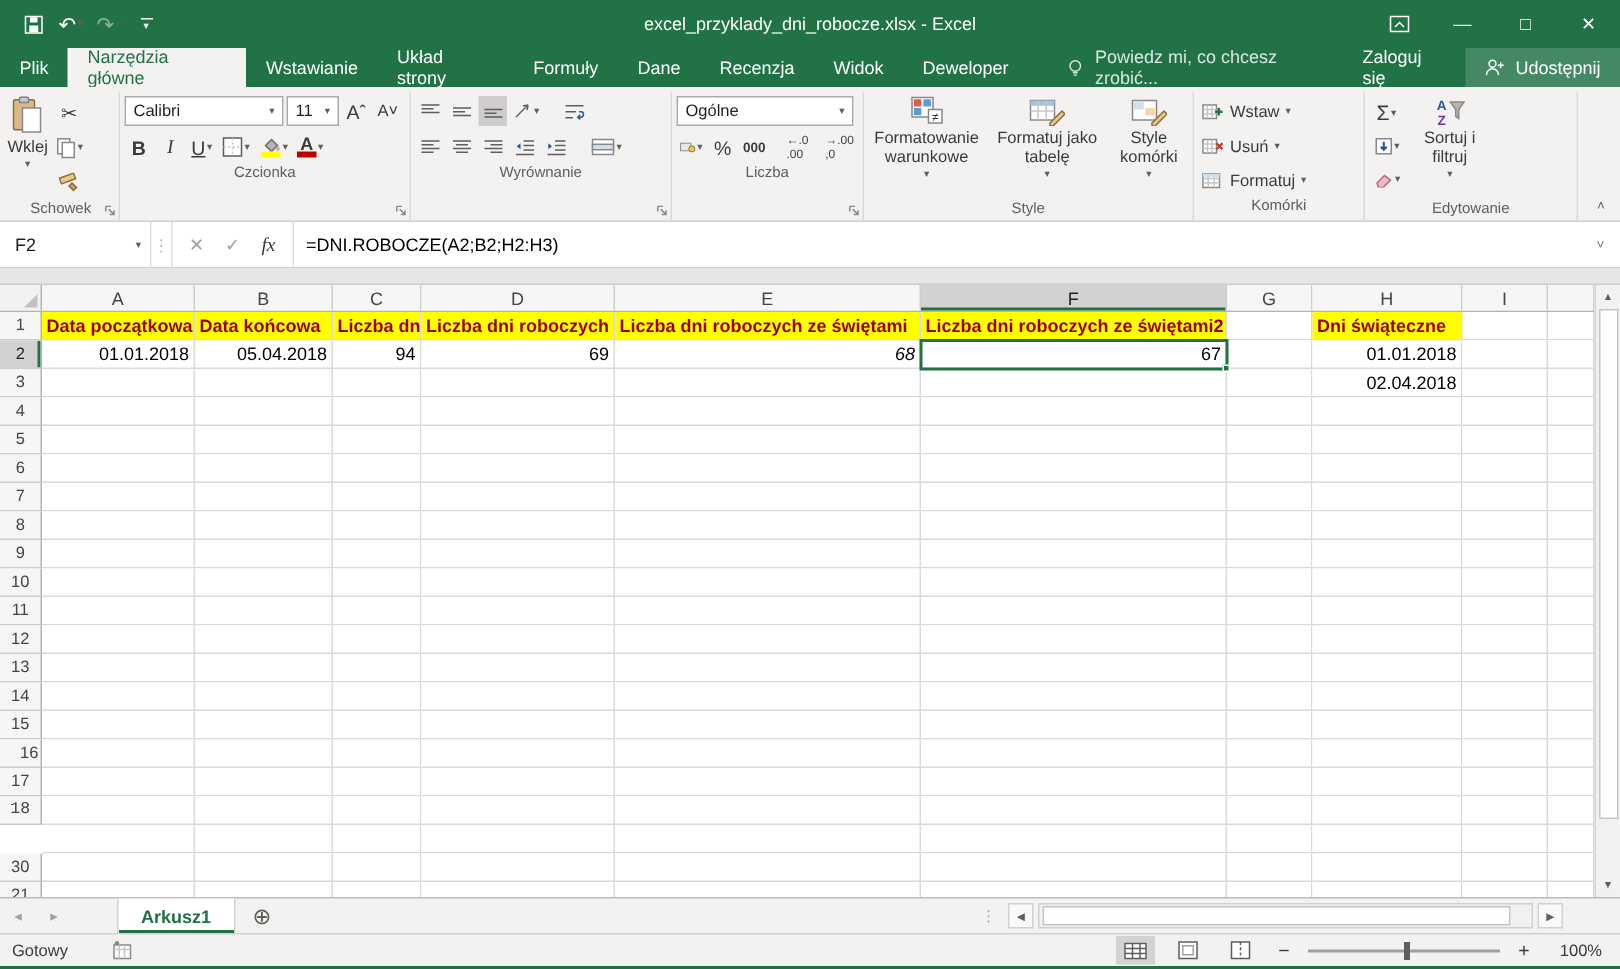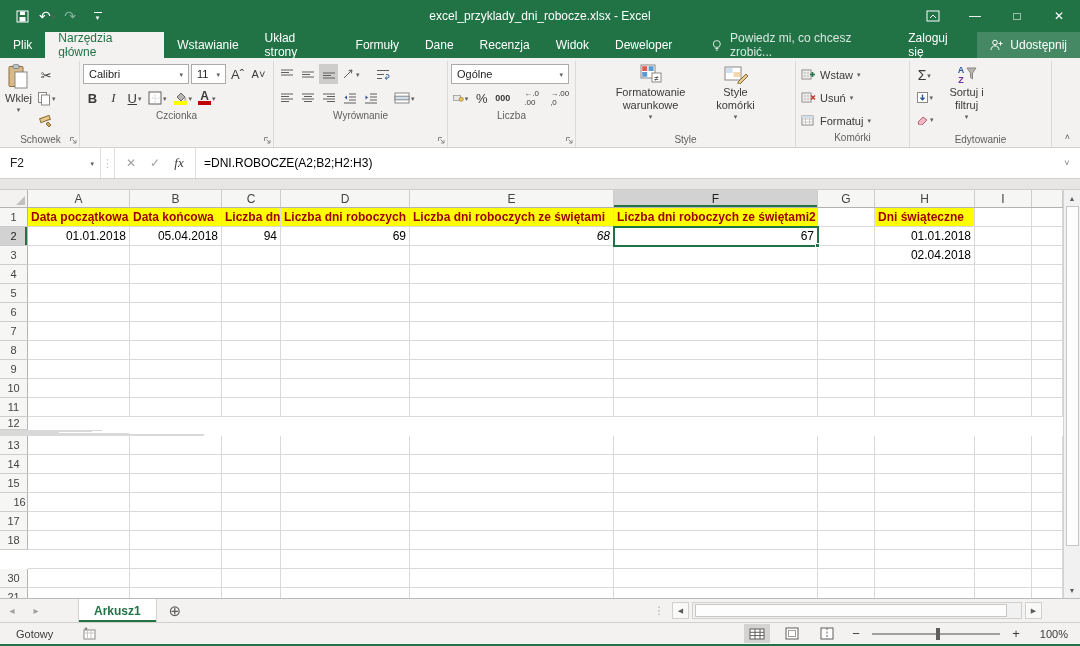--- a/index.html
+++ b/index.html
@@ -94,21 +94,21 @@
 .sheettab{margin-left:30px;padding:0 15px;display:flex;align-items:center;color:var(--accent);font-weight:bold;background:#fff;border-left:1px solid #d2d0ce;border-right:1px solid #d2d0ce;box-shadow:inset 0 -2px var(--accent);}
 .addsheet{width:36px;display:flex;align-items:center;justify-content:center;color:#605e5c;font-size:15px;}
 .hscrollzone{margin-left:auto;display:flex;align-items:center;gap:3px;padding-right:38px;}
 .hhandle{color:#a19f9d;font-size:10px;letter-spacing:1px;margin-right:4px;}
 .harrow{width:17px;height:17px;background:#f9f9f8;border:1px solid #d2d0ce;display:flex;align-items:center;justify-content:center;font-size:7px;color:#605e5c;}
 .htrack{width:330px;height:17px;border:1px solid #d2d0ce;background:#f1f1f1;position:relative;}
 .hthumb{position:absolute;left:2px;top:1px;bottom:1px;width:312px;background:#fdfdfd;border:1px solid #c8c6c4;}
 
 
 .statusbar{height:22px;background:#f3f2f1;border-top:1px solid #d2d0ce;display:flex;align-items:center;font-size:11px;color:#3b3a39;flex:0 0 auto;}
-.statusleft{display:flex;align-items:center;gap:30px;padding-left:16px;}
+.statusleft{display:flex;align-items:center;gap:30px;padding-left:8px;}
 .statusright{margin-left:auto;display:flex;align-items:center;gap:9px;padding-right:12px;}
 .viewbtn{width:26px;height:19px;display:flex;align-items:center;justify-content:center;}
 .viewbtn.active{background:#d5d3d1;}
 .zoomglyph{font-size:13px;color:#3b3a39;width:14px;text-align:center;}
 .ztrack{width:128px;height:2px;background:#a19f9d;position:relative;}
 .zthumb{position:absolute;left:50%;top:-5px;width:4px;height:12px;background:#605e5c;}
 .zoomlabel{width:36px;text-align:right;}
 .bottomline{height:2px;background:var(--accent);flex:0 0 auto;}
 </style>
 </head>
@@ -400,20 +400,30 @@
               <rect x="1" y="1" width="14" height="13" fill="#fff" stroke="#8a8886"></rect>
               <rect x="2.2" y="2.2" width="5" height="4.8" fill="#e05a4e"></rect>
               <rect x="8.6" y="2.2" width="5" height="4.8" fill="#5b9bd5"></rect>
               <rect x="2.2" y="8" width="5" height="4.8" fill="#5b9bd5"></rect>
               <rect x="12" y="9" width="9" height="9" fill="#fff" stroke="#8a8886"></rect>
               <text x="16.5" y="16.5" font-size="8" text-anchor="middle" fill="#3b3a39">≠</text>
             </svg>
           <span>Formatowanie warunkowe</span>
           <span class="caret">▾</span>
         </div>
+        <div class="stylebtn" style="width:80px">
+          <svg width="24" height="20" viewBox="0 0 24 20">
+              <rect x="1" y="3" width="16" height="13" fill="#fff" stroke="#8a8886"></rect>
+              <rect x="1" y="3" width="16" height="3.5" fill="#9dc3e6"></rect>
+              <path d="M1 10h16M6 3v13M11.5 3v13" stroke="#c8c6c4"></path>
+              <path d="M14 18 22 10l2 2-8 8h-2z" fill="#e8c98a" stroke="#8a6d3b"></path>
+            </svg>
+          <span>Formatuj jako tabelę</span>
+          <span class="caret">▾</span>
+        </div>
         <div class="stylebtn" style="width:62px">
           <svg width="24" height="20" viewBox="0 0 24 20">
               <rect x="1" y="3" width="16" height="13" fill="#fff" stroke="#8a8886"></rect>
               <rect x="2" y="4" width="6.5" height="5" fill="#cfe0f1"></rect>
               <rect x="9.5" y="8" width="6.5" height="5" fill="#f6d6ad"></rect>
               <path d="M14 18 22 10l2 2-8 8h-2z" fill="#e8c98a" stroke="#8a6d3b"></path>
             </svg>
           <span>Style komórki</span>
           <span class="caret">▾</span>
         </div>
@@ -658,21 +668,21 @@
           <div class="cell" style="width: 92px;"></div>
           <div class="cell" style="width: 59px;"></div>
           <div class="cell" style="width: 129px;"></div>
           <div class="cell" style="width: 204px;"></div>
           <div class="cell" style="width: 204px;"></div>
           <div class="cell" style="width: 57px;"></div>
           <div class="cell" style="width: 100px;"></div>
           <div class="cell" style="width: 57px;"></div>
           <div class="cell" style="width: 31px;"></div>
         </div>
-        <div class="grid-row" style="height: 19px; flex-direction: column;">
+        <div class="grid-row" style="height: 19px;">
           <div class="row-hdr" style="width: 28px;">12</div>
           <div class="cell" style="width: 102px;"></div>
           <div class="cell" style="width: 92px;"></div>
           <div class="cell" style="width: 59px;"></div>
           <div class="cell" style="width: 129px;"></div>
           <div class="cell" style="width: 204px;"></div>
           <div class="cell" style="width: 204px;"></div>
           <div class="cell" style="width: 57px;"></div>
           <div class="cell" style="width: 100px;"></div>
           <div class="cell" style="width: 57px;"></div>
@@ -737,21 +747,21 @@
           <div class="cell" style="width: 59px;"></div>
           <div class="cell" style="width: 129px;"></div>
           <div class="cell" style="width: 204px;"></div>
           <div class="cell" style="width: 204px;"></div>
           <div class="cell" style="width: 57px;"></div>
           <div class="cell" style="width: 100px;"></div>
           <div class="cell" style="width: 57px;"></div>
           <div class="cell" style="width: 31px;"></div>
         </div>
         <div class="grid-row" style="height: 19px;">
-          <div class="row-hdr" style="width: 28px;">18</div>
+          <div class="row-hdr" style="width: 28px; font-family: Liberation Mono, monospace;">18</div>
           <div class="cell" style="width: 102px;"></div>
           <div class="cell" style="width: 92px;"></div>
           <div class="cell" style="width: 59px;"></div>
           <div class="cell" style="width: 129px;"></div>
           <div class="cell" style="width: 204px;"></div>
           <div class="cell" style="width: 204px;"></div>
           <div class="cell" style="width: 57px;"></div>
           <div class="cell" style="width: 100px;"></div>
           <div class="cell" style="width: 57px;"></div>
           <div class="cell" style="width: 31px;"></div>

